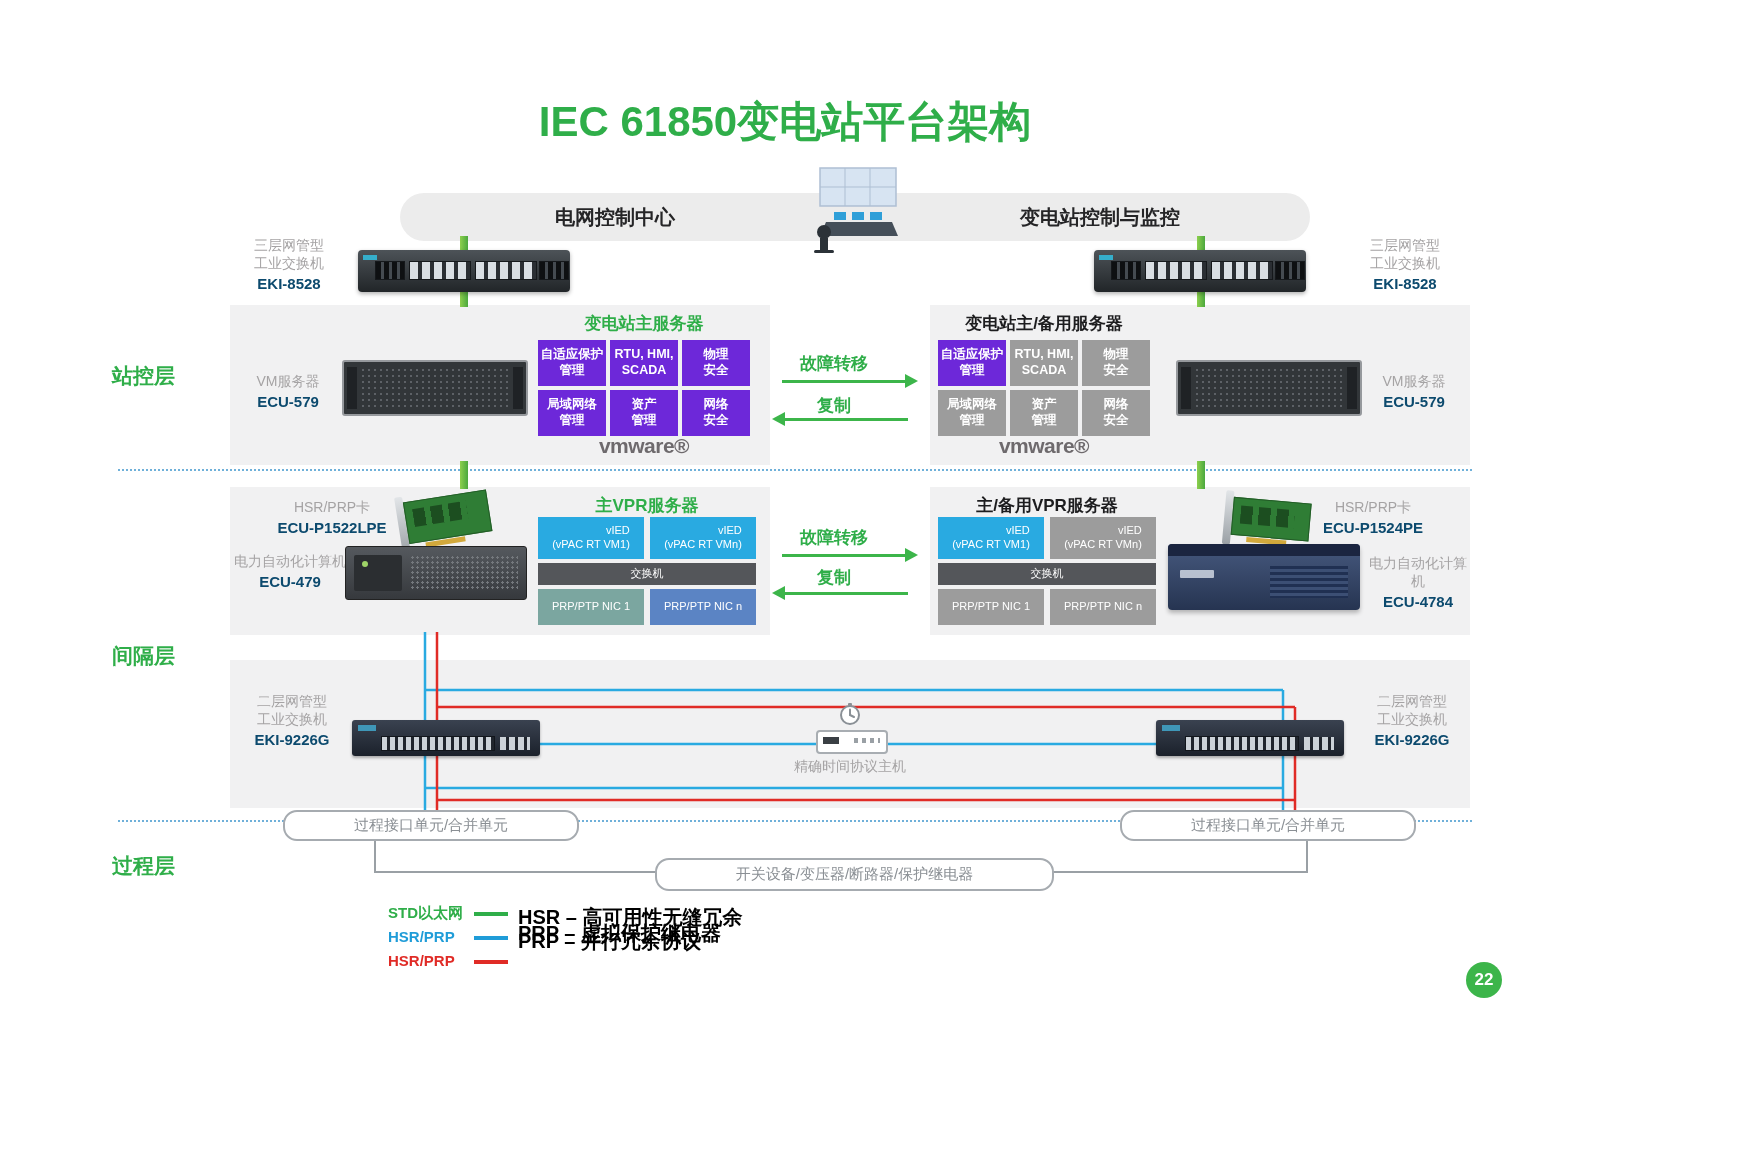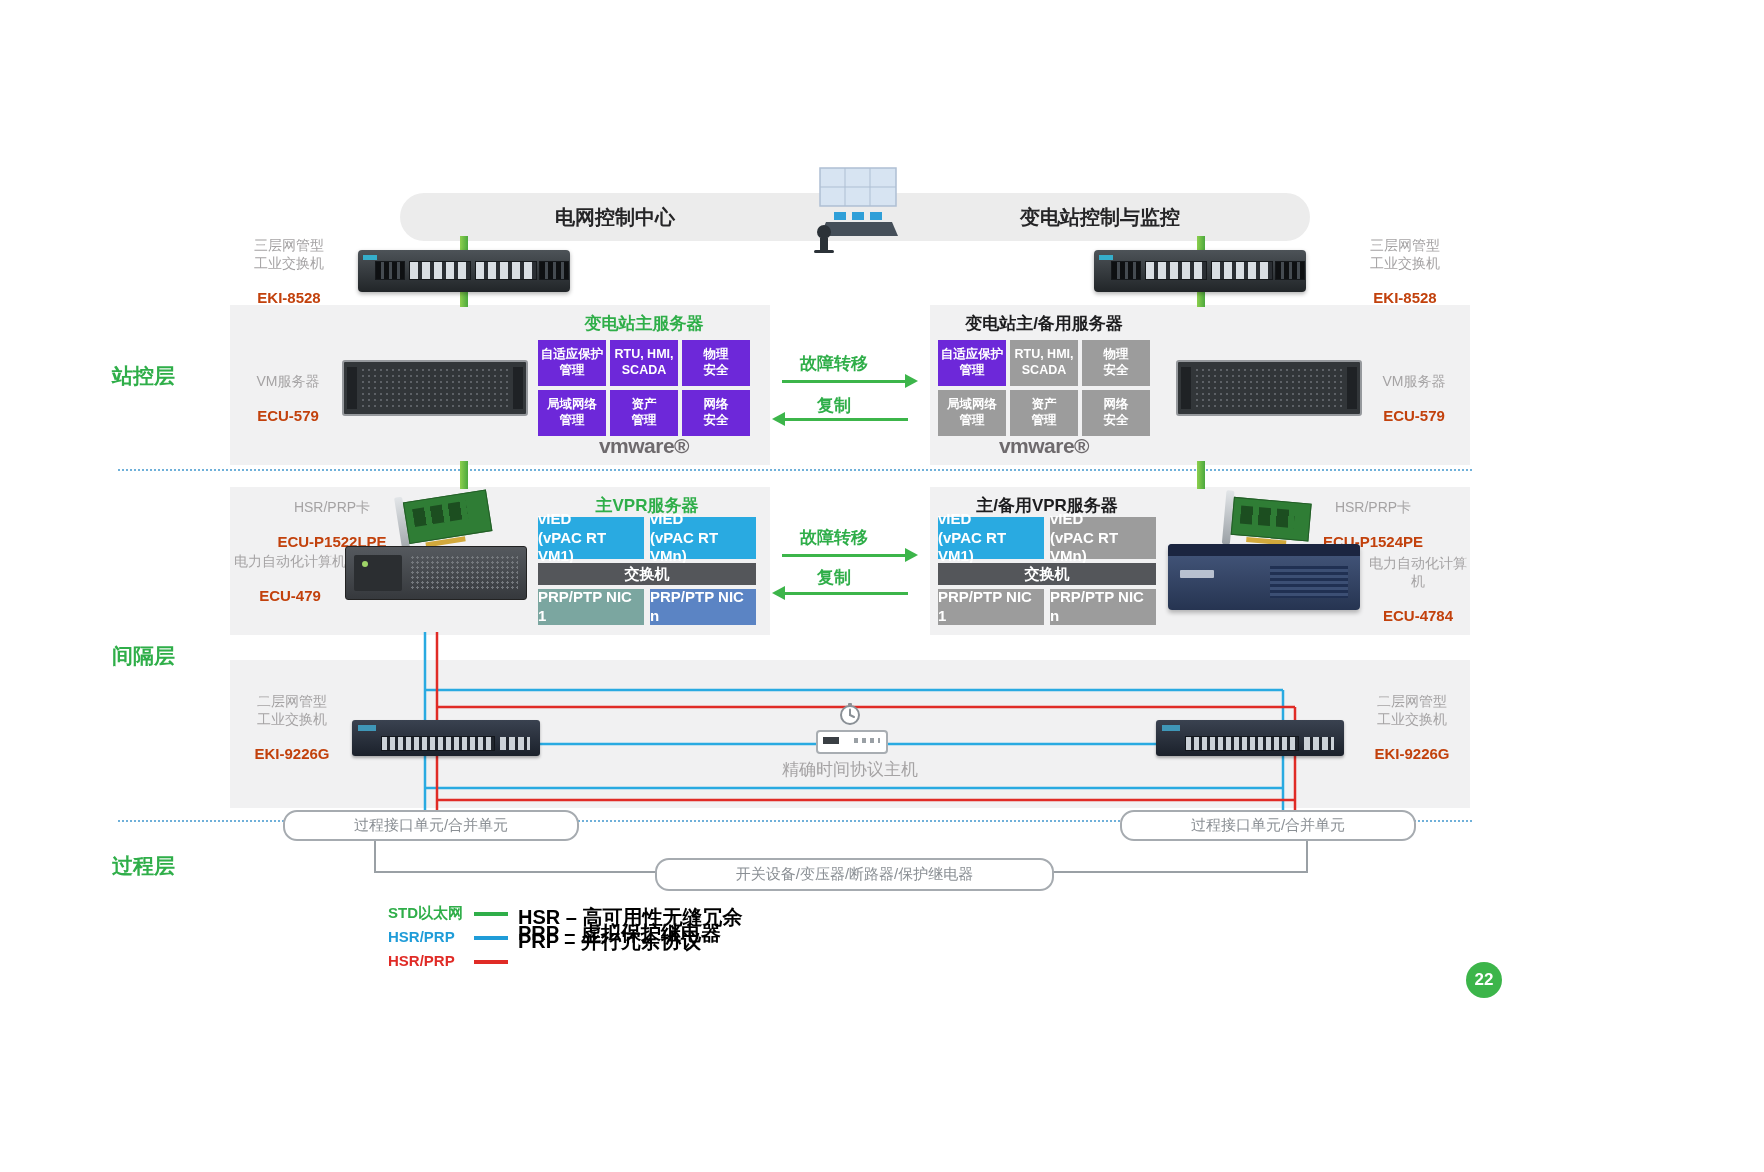--- a/index.html
+++ b/index.html
@@ -10,33 +10,33 @@
   .dash{position:absolute;left:118px;width:1354px;border-top:2px dotted #6fb0d9;z-index:1}
   
   .title{position:absolute;left:0;top:94px;width:1570px;text-align:center;
          font-size:42px;font-weight:800;color:#2fae49;z-index:3}
   .banner{position:absolute;left:400px;top:193px;width:910px;height:48px;background:#ececec;
           border-radius:26px;z-index:2}
   .banner-label{position:absolute;height:48px;display:flex;align-items:center;justify-content:center;
           font-size:20px;font-weight:bold;color:#252527;z-index:3}
   .ltag{position:absolute;color:#2fae49;font-weight:bold;font-size:21px;z-index:3}
   .dlabel{position:absolute;text-align:center;color:#a5a3a4;font-size:14px;line-height:1.3;z-index:3}
-  .dlabel .model{display:block;color:#c2410c;font-weight:bold;font-size:15px;margin-top:16px}
+  .dlabel .model{display:block;color:#0c4a6e;font-weight:bold;font-size:15px;margin-top:2px}
   .gtitle{position:absolute;text-align:center;font-weight:bold;font-size:17px;z-index:3}
   .gtitle.green{color:#2fae49}.gtitle.dark{color:#1d1d1f}
   .vmw{position:absolute;text-align:center;font-weight:800;font-size:21px;color:#6e6a6d;
        letter-spacing:-.5px;z-index:3}
   
   .sgrid{position:absolute;display:grid;grid-template-columns:repeat(3,68px);grid-auto-rows:46px;
          gap:4px;z-index:3}
   .cell{display:flex;align-items:center;justify-content:center;text-align:center;color:#fff;
         font-weight:bold;font-size:12.5px;line-height:1.25;white-space:pre-line}
   .cell.g{background:#6d28d9}.cell.gr{background:#9c9c9c}
-  .vbox{position:absolute;display:flex;align-items:center;justify-content:center;text-align:left;
-        color:#fff;font-weight:bold;font-size:15px;line-height:1.25;white-space:pre-line;z-index:3}
+  .vbox{position:absolute;display:flex;align-items:center;justify-content:center;text-align:right;
+        color:#fff;font-weight:normal;font-size:11px;line-height:1.25;white-space:pre-line;z-index:3}
   .blue{background:#29aae1}.gray{background:#9c9c9c}.dkbar{background:#54565a}
   .teal{background:#7ba6a0}.steel{background:#5b84c4}
   
   .alabel{position:absolute;width:128px;text-align:center;color:#2fae49;font-weight:bold;
           font-size:17px;z-index:3}
   .harrow{position:absolute;height:3px;background:#3cb54a;z-index:3}
   .harrow.r::after{content:"";position:absolute;right:-12px;top:-6px;border-left:13px solid #3cb54a;
           border-top:7.5px solid transparent;border-bottom:7.5px solid transparent}
   .harrow.l::before{content:"";position:absolute;left:-12px;top:-6px;border-right:13px solid #3cb54a;
           border-top:7.5px solid transparent;border-bottom:7.5px solid transparent}
@@ -74,21 +74,21 @@
   .e9226 .ports{position:absolute;left:30px;right:46px;bottom:6px;height:13px;background:repeating-linear-gradient(90deg,#ccd2d8 0 5px,#20252d 5px 8px);outline:1px solid #12161c}
   .e9226 .up{position:absolute;right:10px;bottom:6px;width:30px;height:13px;background:repeating-linear-gradient(90deg,#ccd2d8 0 6px,#20252d 6px 9px)}
   .e9226 .lbl{position:absolute;left:6px;top:5px;width:18px;height:6px;background:#3f97b8}
   .card .bracket{position:absolute;left:0;top:0;width:8px;height:100%;background:linear-gradient(180deg,#e2e5e8,#9aa0a5);border-radius:2px}
   .card .pcb{position:absolute;left:8px;top:6px;right:4px;bottom:10px;background:#2f7d35;border:1px solid #235c27}
   .card .chips{position:absolute;left:16px;top:14px;width:54px;height:18px;background:repeating-linear-gradient(90deg,#1c4e20 0 12px,transparent 12px 18px)}
   .card .gold{position:absolute;left:24px;bottom:4px;width:40px;height:5px;background:#d2a93c}
   .ptpbox{position:absolute;background:#fff;border:2px solid #a8adb2;border-radius:4px;z-index:4}
   .ptpbox .tag{position:absolute;left:5px;top:5px;width:16px;height:7px;background:#3a3f44}
   .ptpbox .dots{position:absolute;right:6px;top:6px;width:26px;height:5px;background:repeating-linear-gradient(90deg,#9aa0a5 0 4px,transparent 4px 8px)}
-  .capt{position:absolute;text-align:center;color:#a5a3a4;font-size:17px;z-index:3}
+  .capt{position:absolute;text-align:center;color:#a5a3a4;font-size:14px;z-index:3}
 </style>
 </head>
 <body>
 
 <div id="slide">
 
   <div class="band" style="left:230px;top:305px;width:540px;height:160px"></div>
   <div class="band" style="left:930px;top:305px;width:540px;height:160px"></div>
   <div class="band" style="left:230px;top:487px;width:540px;height:148px"></div>
   <div class="band" style="left:930px;top:487px;width:540px;height:148px"></div>
@@ -110,20 +110,21 @@
       <path d="M437 707 H1295"></path>
       <path d="M1295 707 V810"></path>
       <path d="M437 800 H1295"></path>
     </g>
     <g fill="none" stroke="#9aa0a5" stroke-width="2">
       <path d="M375 836 V872 H658"></path>
       <path d="M1307 836 V872 H1048"></path>
     </g>
   </svg>
 
+  <div class="title">IEC 61850变电站平台架构</div>
 
   <div class="banner"></div>
   <div class="banner-label" style="left:430px;top:193px;width:370px">电网控制中心</div>
   <div class="banner-label" style="left:905px;top:193px;width:390px">变电站控制与监控</div>
 
   <svg class="dev" style="left:800px;top:166px;width:104px;height:92px" viewBox="0 0 104 92">
     <rect x="20" y="2" width="76" height="38" fill="#d7e4f2" stroke="#aebfd3" stroke-width="1.5"></rect>
     <line x1="45" y1="2" x2="45" y2="40" stroke="#aebfd3"></line>
     <line x1="70" y1="2" x2="70" y2="40" stroke="#aebfd3"></line>
     <line x1="20" y1="21" x2="96" y2="21" stroke="#aebfd3"></line>

